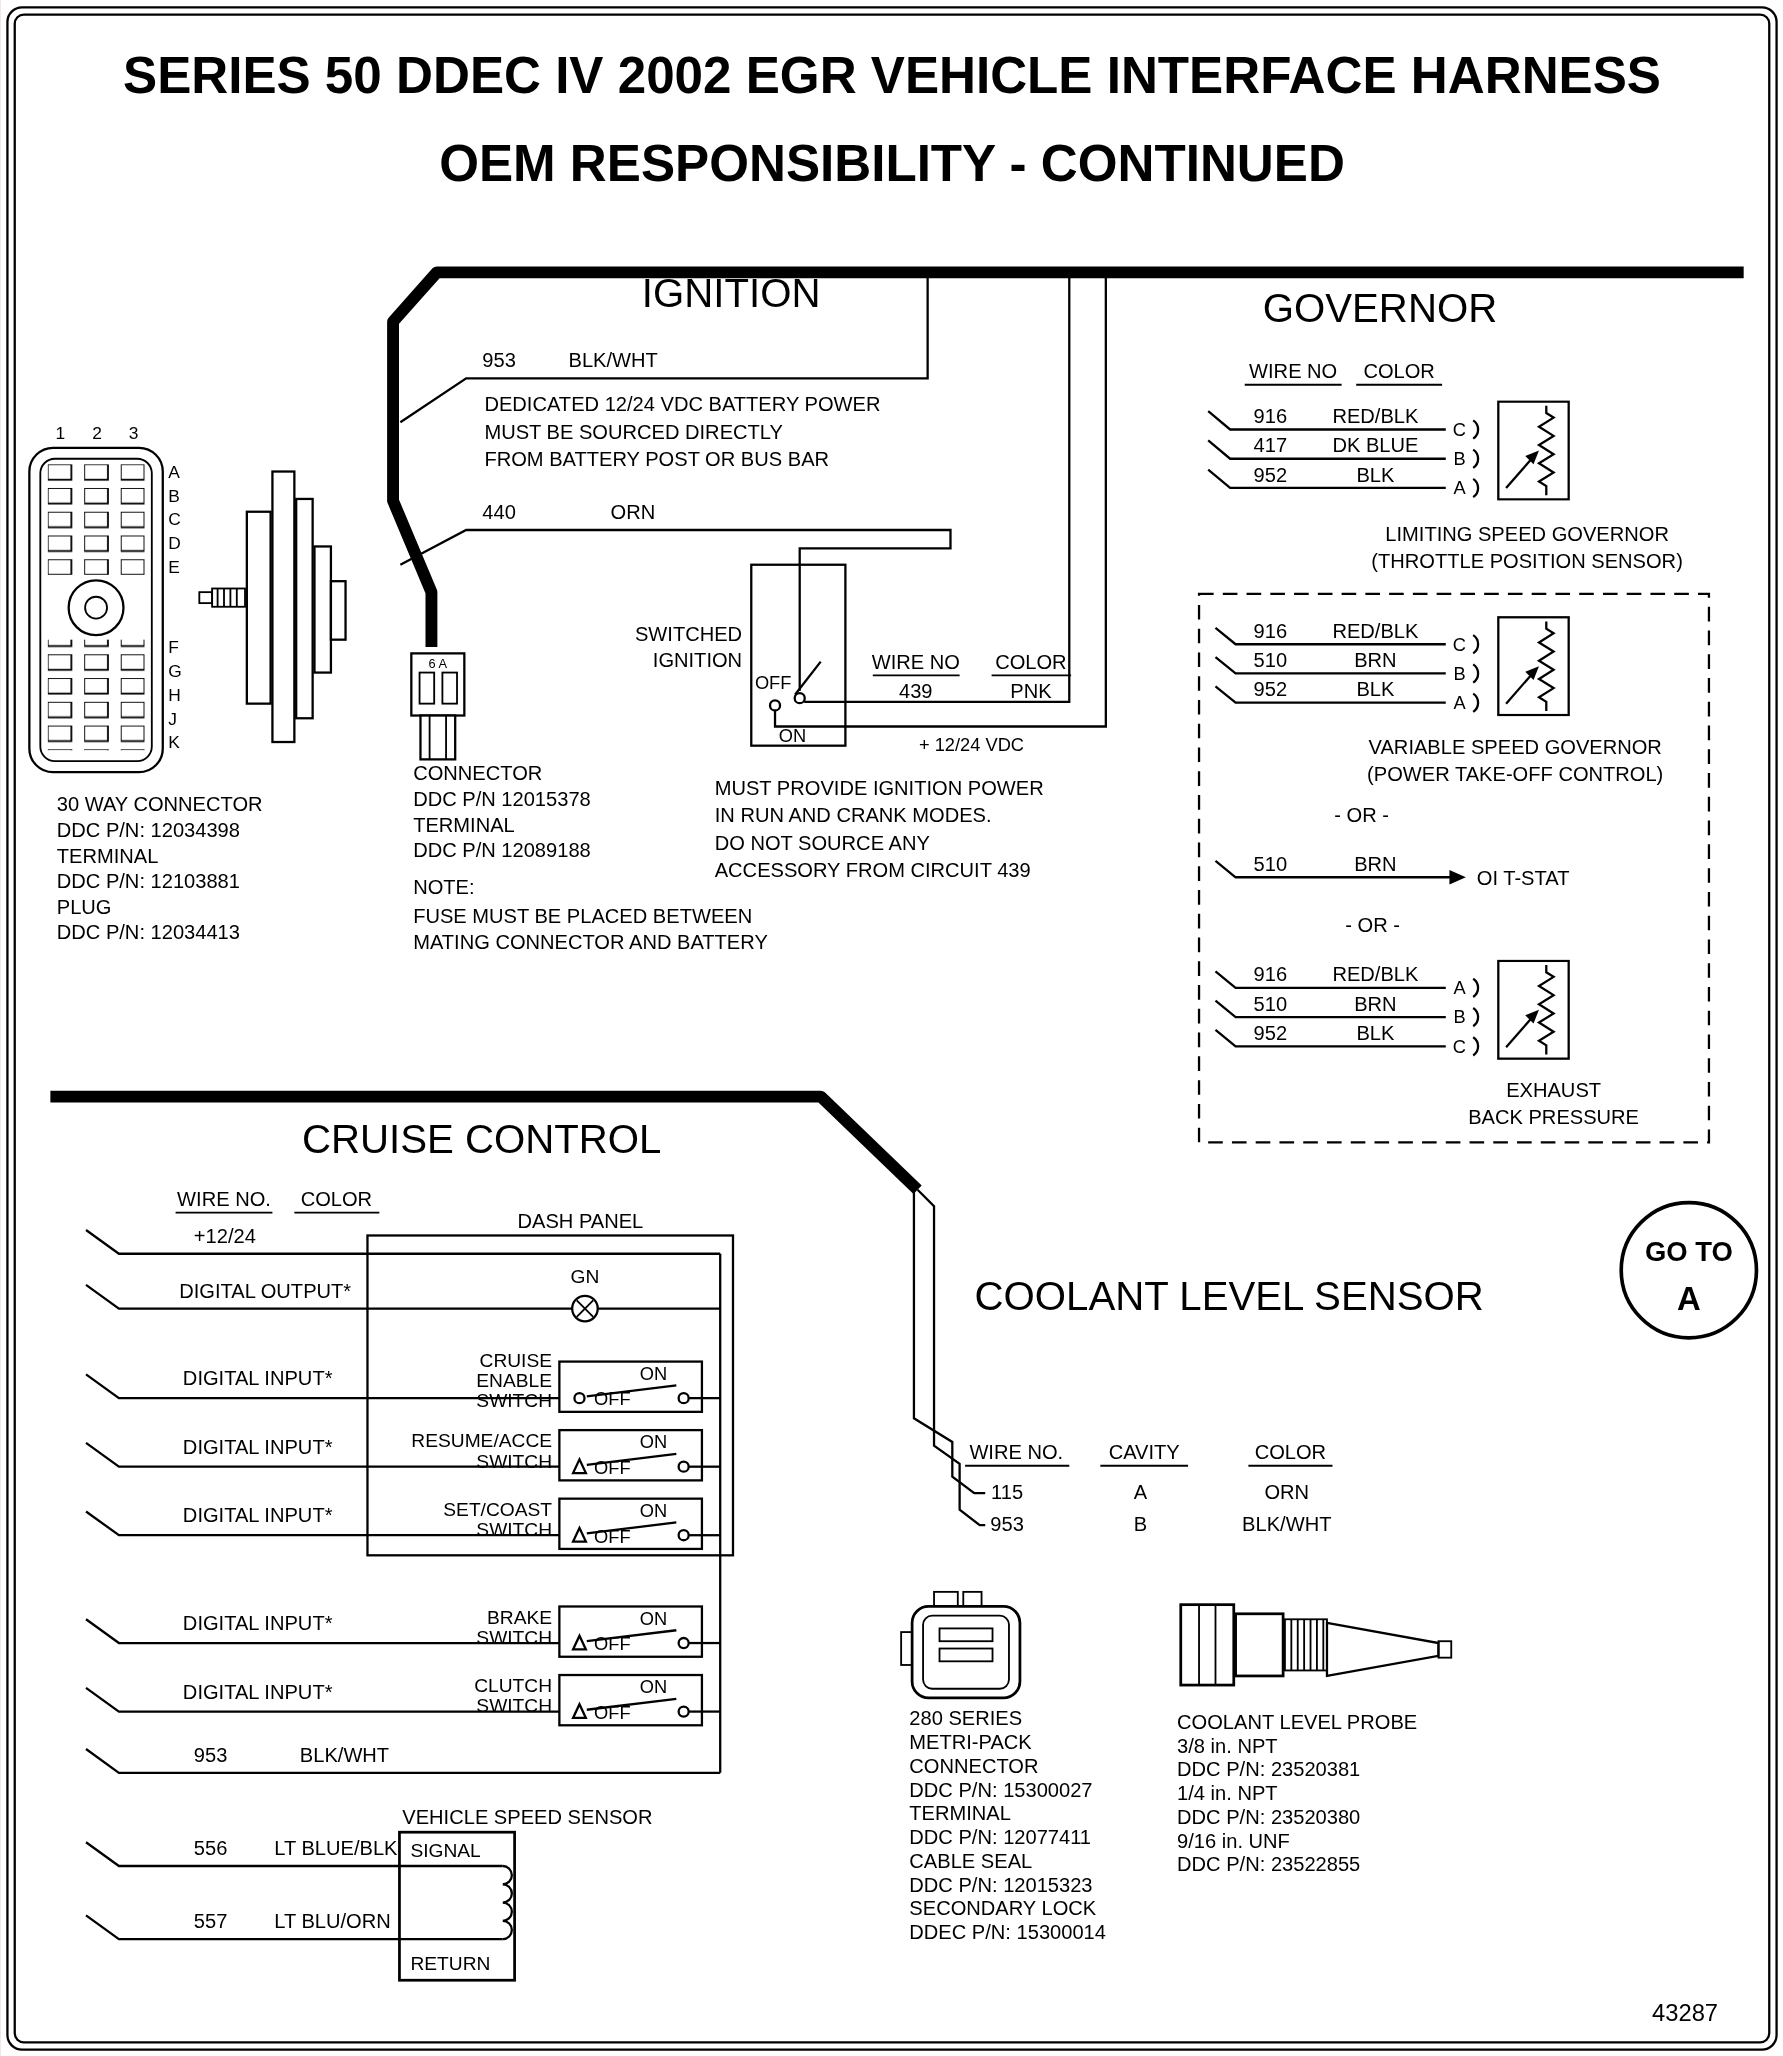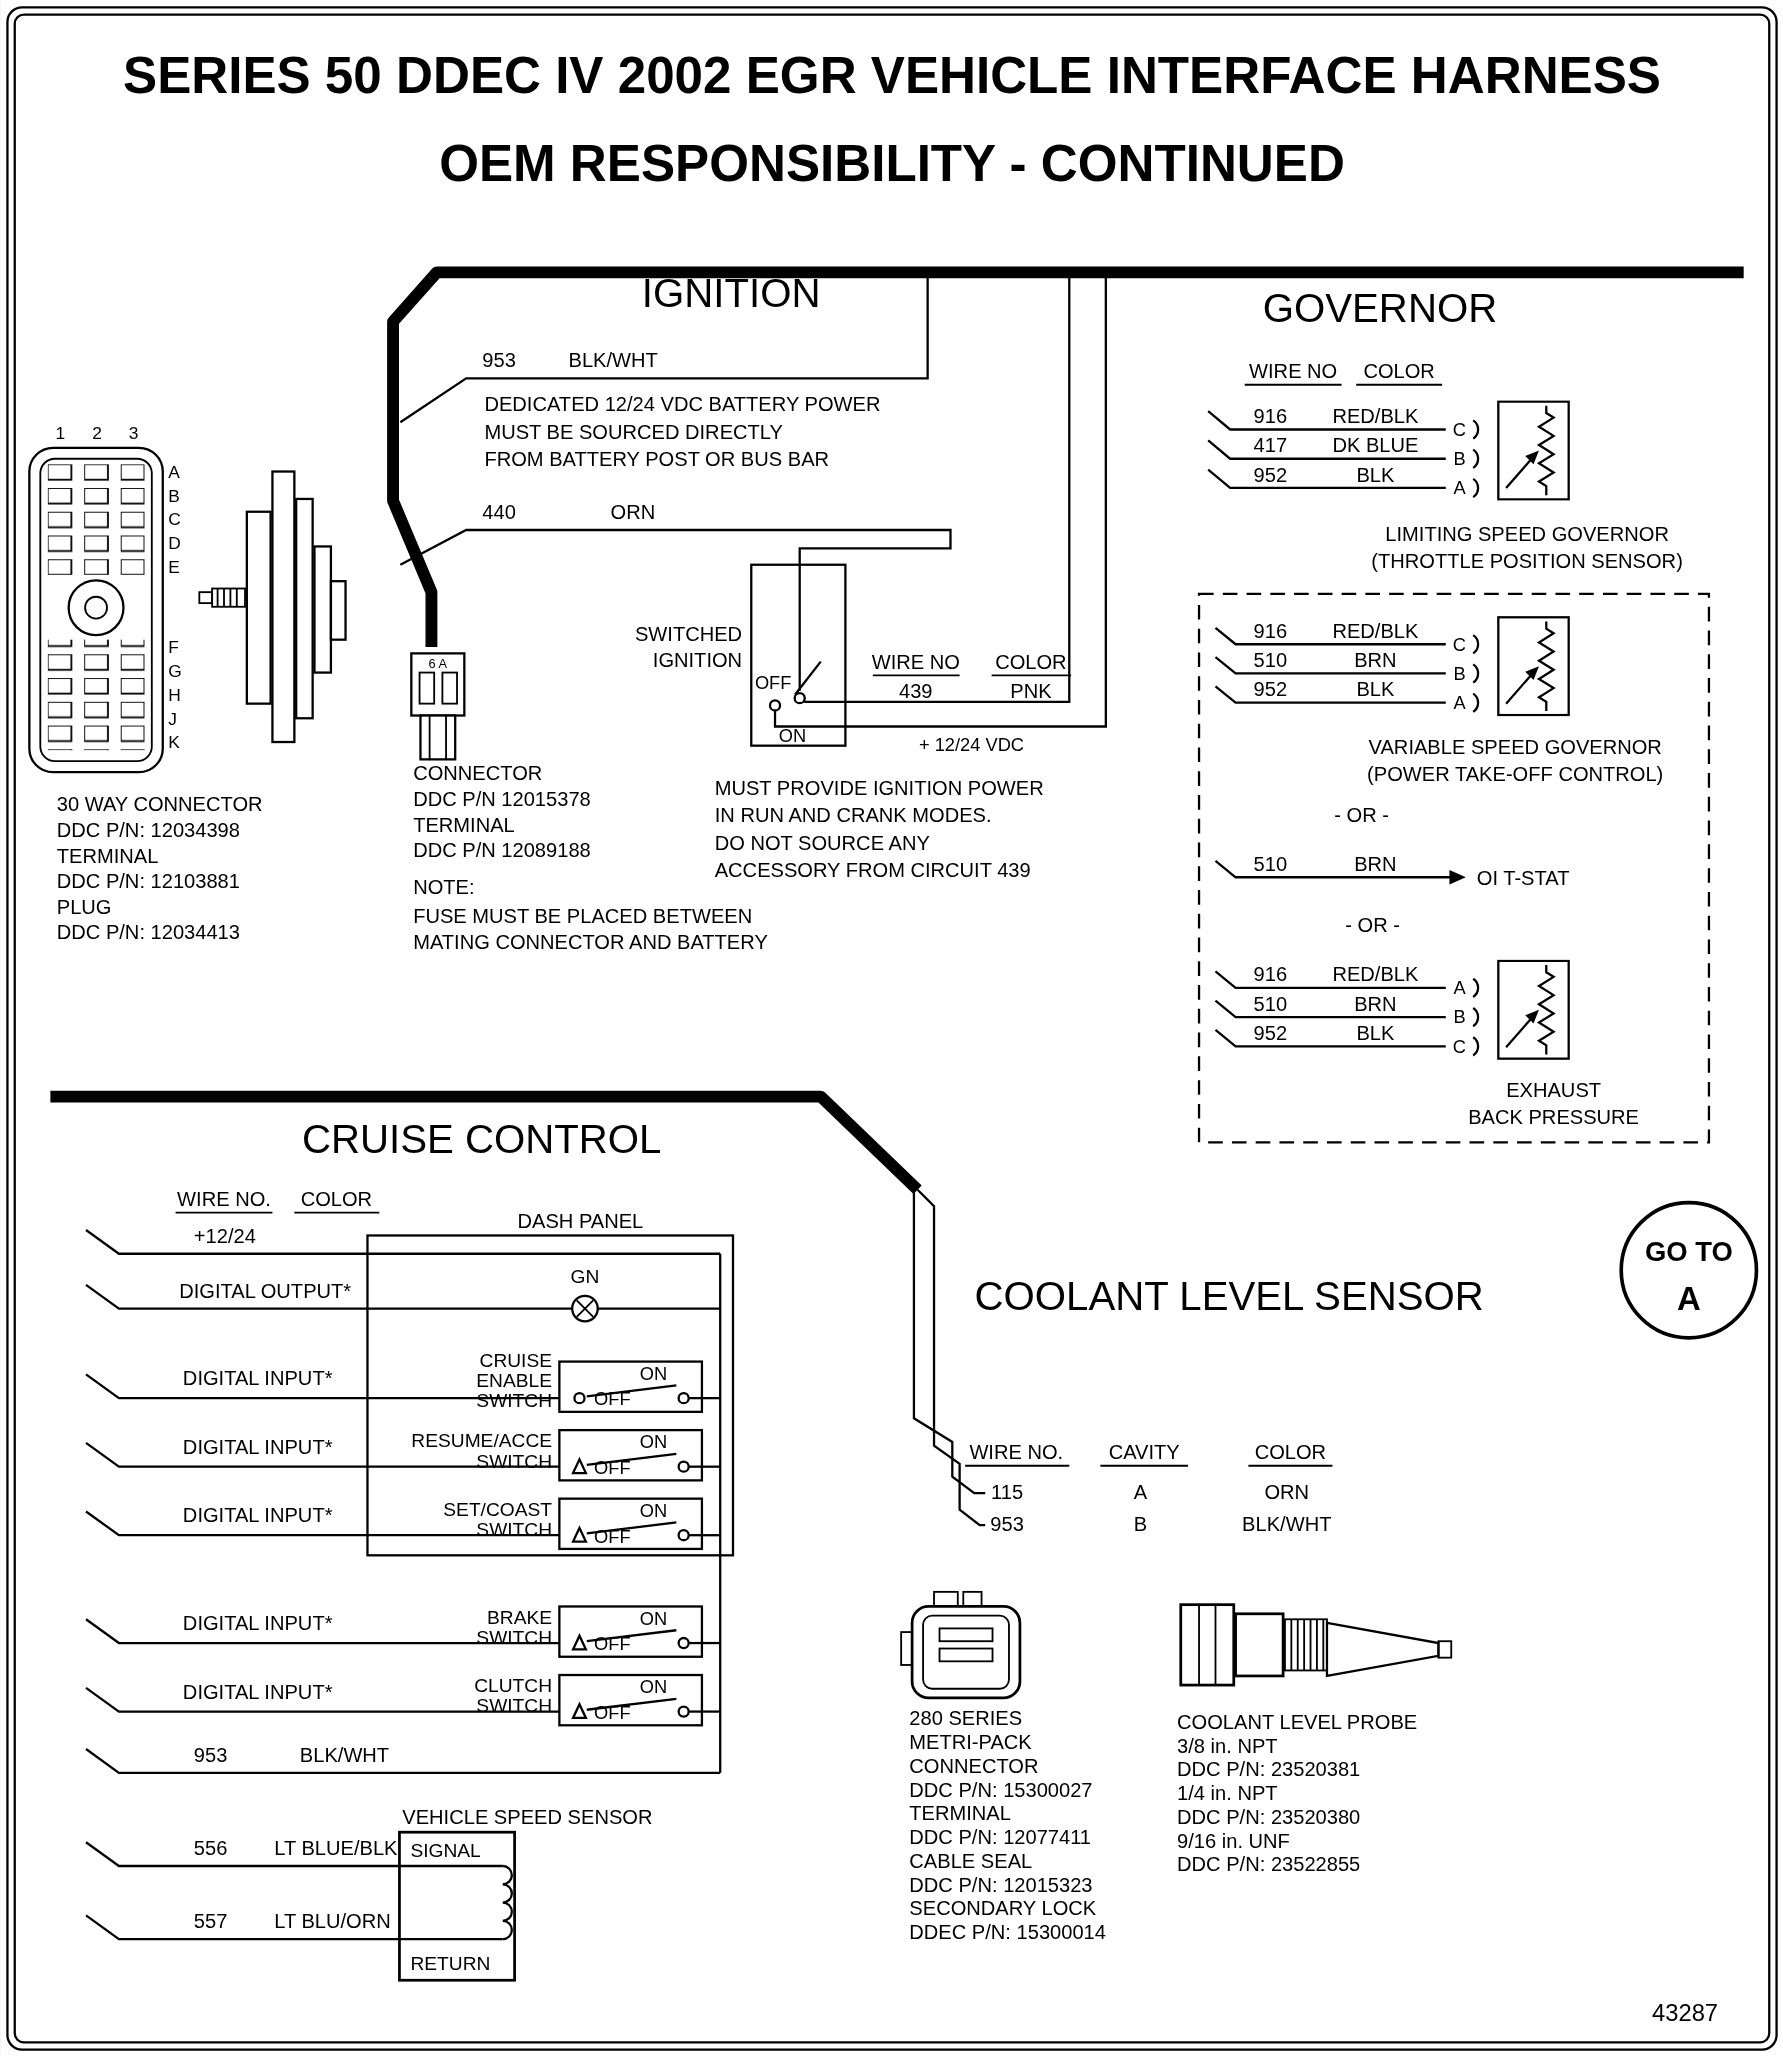--- a/index.html
+++ b/index.html
@@ -1,16 +1,16 @@
 <!DOCTYPE html>
 <html style="font-size:14.6px"><head>
 <meta charset="utf-8">
 <style>
   html,body{margin:0;padding:0;background:#ffffff;}
-  .canvas{width:1784px;height:2057px;position:relative;background:#eab308;}
+  .canvas{width:1784px;height:2057px;position:relative;background:#b91c1c;}
   svg{display:block;}
   text{font-family:"Liberation Sans",sans-serif;fill:#000;}
   .title{font-size:56px;font-weight:bold;}
   .sect{font-size:44px;}
   .t22{font-size:22px;}
   .t21{font-size:21px;}
   .t20{font-size:20px;}
   .t19{font-size:19px;}
   .t26{font-size:26px;}
   .t30{font-size:30px;font-weight:bold;}

